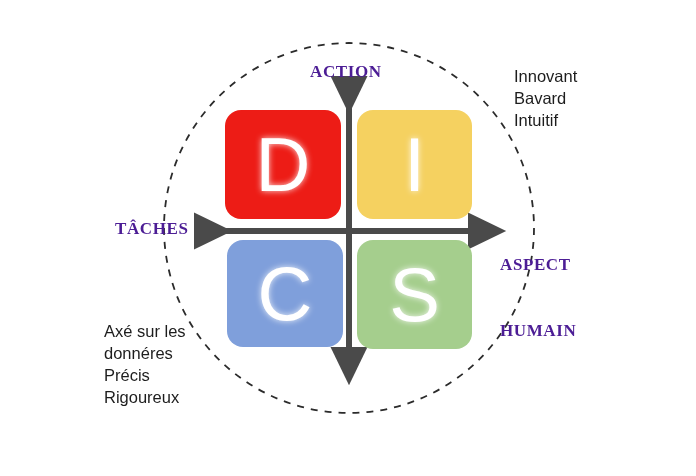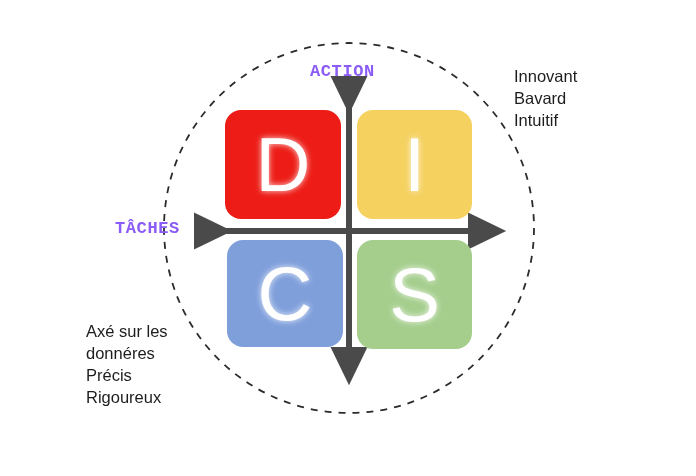--- a/index.html
+++ b/index.html
@@ -63,22 +63,22 @@
   }
 
   #quad-d { left: 225px; top: 110px;  width: 116px; height: 109px; }
   #quad-i { left: 357px; top: 110px;  width: 115px; height: 109px; }
   #quad-c { left: 227px; top: 240px;  width: 116px; height: 107px; }
   #quad-s { left: 357px; top: 240px;  width: 115px; height: 109px; }
 
   
   .axis-label {
     position: absolute;
-    color: #8b5cf6;
-    font-family: Liberation Mono, monospace;
+    color: #4c1d95;
+    font-family: Liberation Serif, serif;
     font-weight: bold;
     font-size: 17px;
     letter-spacing: 0.6px;
     white-space: pre;
   }
   #label-action    { left: 310px; top: 62px; }
   #label-stabilite { left: 305px; top: 371px; }
   #label-taches    { left: 115px; top: 219px; text-align: center; }
   #label-aspect    {
     left: 500px; top: 210px;
@@ -89,21 +89,21 @@
   .corner-text {
     position: absolute;
     color: #1d1d1d;
     font-family: "Liberation Sans", sans-serif;
     font-size: 16.5px;
     line-height: 22px;
     white-space: pre-line;
   }
   #corner-tl { left: 100px; top: 65px; }
   #corner-tr { left: 514px; top: 65px; }
-  #corner-bl { left: 86px; top: 320px; }
+  #corner-bl { left: 104px; top: 320px; }
   #corner-br { left: 487px; top: 330px; }
 </style>
 </head>
 <body>
 
 <div id="canvas" style="background: rgb(255, 255, 255);">
 
   <svg class="ring-svg" viewBox="0 0 696 476">
     <circle cx="349" cy="228" r="185" fill="none" stroke="#2b2b2b" stroke-width="1.8" stroke-dasharray="7 7" stroke-linecap="butt"></circle>
   </svg>
@@ -126,20 +126,24 @@
   </div>
   <div class="quad" id="quad-c" style="background: rgb(127, 159, 219);">
     <span class="letter">C</span>
   </div>
   <div class="quad" id="quad-s" style="background: rgb(165, 206, 141);">
     <span class="letter">S</span>
   </div>
 
   <div class="axis-label" id="label-action">ACTION</div>
   <div class="axis-label" id="label-taches">TÂCHES</div>
+  <div class="axis-label" id="label-aspect">
+    <div>ASPECT</div>
+    <div>HUMAIN</div>
+  </div>
 
   <div class="corner-text" id="corner-tr">Innovant
 Bavard
 Intuitif</div>
   <div class="corner-text" id="corner-bl">Axé sur les
 donnéres
 Précis
 Rigoureux</div>
 
 </div>

